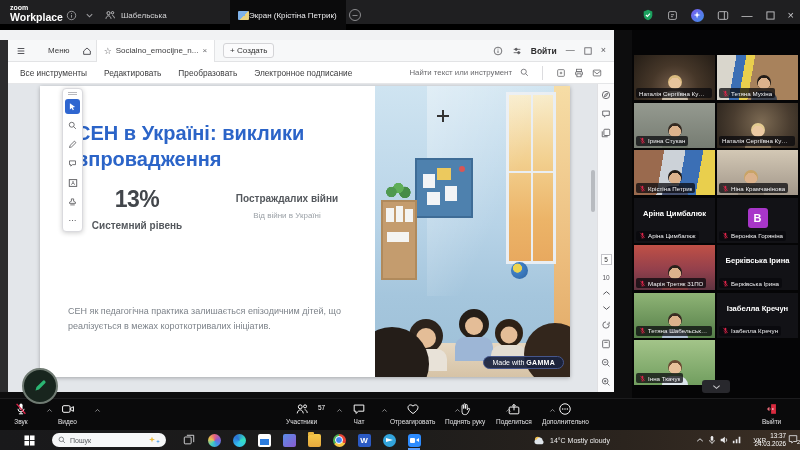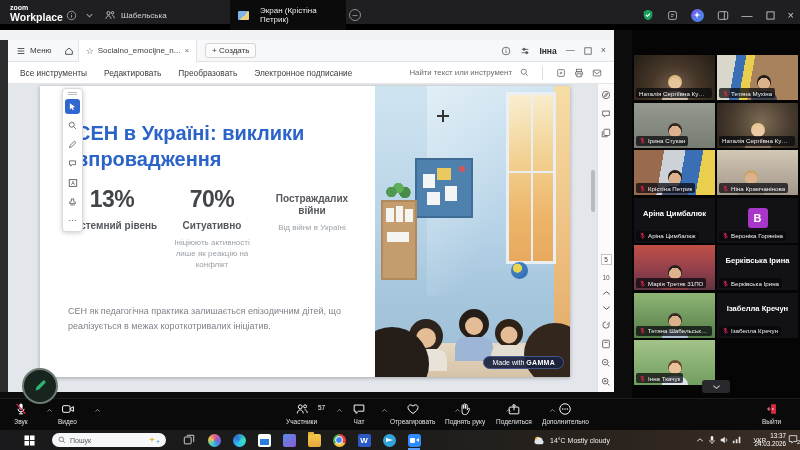--- a/index.html
+++ b/index.html
@@ -7,36 +7,36 @@
   body{font-family:"Liberation Sans",sans-serif}
   #stage{position:relative;width:800px;height:450px;background:#000;overflow:hidden}
 
   
   #topbar{position:absolute;left:0;top:0;width:800px;height:24px;background:#1f1f21}
   #zlogo{position:absolute;left:10px;top:4px;color:#fff;line-height:1}
   #zlogo .l1{font-size:7px;font-weight:700;display:block}
   #zlogo .l2{font-size:10.5px;font-weight:700;display:block;margin-top:1px}
   .tb-ic{position:absolute;top:0;height:30px;display:flex;align-items:center;color:#b9b9bc}
   #tab-conf{position:absolute;left:104px;top:0;height:30px;display:flex;align-items:center;gap:5px;color:#d4d4d6;font-size:8px}
-  #tab-screen{position:absolute;left:230px;top:0;height:30px;width:116px;background:#0b0b0c;display:flex;align-items:center;gap:11px;padding-left:8px;color:#ececee;font-size:8px}
+  #tab-screen{position:absolute;left:230px;top:0;height:30px;width:116px;background:#0b0b0c;display:flex;align-items:center;gap:0;padding-left:8px;color:#ececee;font-size:8px}
   .thumb-ic{width:11px;height:9px;border-radius:1px;background:linear-gradient(135deg,#7fb2e8 0 55%,#e8d27f 55%);flex:none}
   #tab-minus{position:absolute;left:349px;top:9px;width:12px;height:12px;border:1px solid #8b8b8e;border-radius:50%;color:#b9b9bc;font-size:9px;line-height:10px;text-align:center}
   #tb-right{position:absolute;right:6px;top:0;height:30px;display:flex;align-items:center;gap:13px}
   .wbtn{color:#c9c9cc;font-size:11px;line-height:1}
 
   
   #share{position:absolute;left:0;top:30px;width:632px;height:368px;background:#0d0d0e}
   #desk-top{position:absolute;left:0;top:0;width:614px;height:10px;background:#f1f2f3}
   #desk-left{position:absolute;left:0;top:10px;width:8px;height:352px;background:#2c2c2e}
 
   
   #acrobat{position:absolute;left:8px;top:10px;width:606px;height:352px;background:#fff}
   #ac-tabbar{position:absolute;left:0;top:0;width:100%;height:22px;background:#f7f8f9;border-bottom:1px solid #e2e3e5;display:flex;align-items:center;font-size:8px;color:#3c3c3e}
   .ac-sep{width:1px;height:14px;background:#dcdcdf;margin:0 5px}
-  #ac-menu{display:flex;align-items:center;gap:4px;padding:0 8px}
+  #ac-menu{display:flex;align-items:center;gap:22px;padding:0 8px}
   #ac-home{padding:0 4px}
   #ac-tab{display:flex;align-items:center;gap:4px;height:22px;padding:0 7px;background:#fff;border-left:1px solid #e2e3e5;border-right:1px solid #e2e3e5}
   #ac-create{margin-left:8px;border:1px solid #d4d4d7;border-radius:3px;padding:2px 6px;background:#fbfbfc;color:#333;font-size:8px}
   #ac-tb-right{margin-left:auto;display:flex;align-items:center;gap:9px;padding-right:8px}
   #ac-signin{font-weight:700;font-size:8.5px;color:#2c2c2e}
   .gicon{color:#5a5a5e;font-size:9px;line-height:1}
   #ac-menubar{position:absolute;left:0;top:22px;width:100%;height:22px;background:#fff;border-bottom:1px solid #e5e6e8;display:flex;align-items:center;gap:17px;padding:0 12px;font-size:8.3px;color:#3b3b3d}
   #ac-mb-right{margin-left:auto;display:flex;align-items:center;gap:8px;color:#6a6a6e;font-size:7.8px}
   #ac-content{position:absolute;left:0;top:44px;width:100%;height:308px;background:#e3e6ea;overflow:hidden}
 
@@ -270,21 +270,21 @@
                 <path d="M6 5.4v3M6 3.2v1" stroke="#5a5a5e"></path>
               </svg>
             </span>
           <span class="gicon">
               <svg width="10" height="10" viewBox="0 0 12 12" stroke="#5a5a5e" fill="none">
                 <path d="M2 4h8M2 8h8"></path>
                 <circle cx="5" cy="4" r="1.3" fill="#5a5a5e"></circle>
                 <circle cx="8" cy="8" r="1.3" fill="#5a5a5e"></circle>
               </svg>
             </span>
-          <span id="ac-signin">Інна</span>
+          <span id="ac-signin">Войти</span>
           <span class="gicon">—</span>
           <span class="gicon">
               <svg width="8" height="8" viewBox="0 0 10 10">
                 <rect x="1" y="1" width="8" height="8" fill="none" stroke="#5a5a5e"></rect>
               </svg>
             </span>
           <span class="gicon">×</span>
         </div>
       </div>
 
@@ -324,25 +324,20 @@
         </div>
       </div>
 
       <div id="ac-content">
         <div id="page">
           <div id="slide-title">СЕН в Україні: виклики впровадження</div>
           <div id="stats">
               <div class="stat">
                 <div class="v">13%</div>
                 <div class="l">Системний рівень</div>
-              </div>
-              <div class="stat">
-                <div class="v">70%</div>
-                <div class="l">Ситуативно</div>
-                <div class="d">Ініціюють активності лише як реакцію на конфлікт</div>
               </div>
               <div class="stat">
                 <div class="l">Постраждалих війни</div>
                 <div class="d">Від війни в Україні</div>
               </div>
             </div>
           <div id="slide-footer">СЕН як педагогічна практика залишається епізодичним дітей, що реалізується в межах короткотривалих ініціатив.</div>
 
           <div id="photo">
             <span class="ph-glow"></span>

